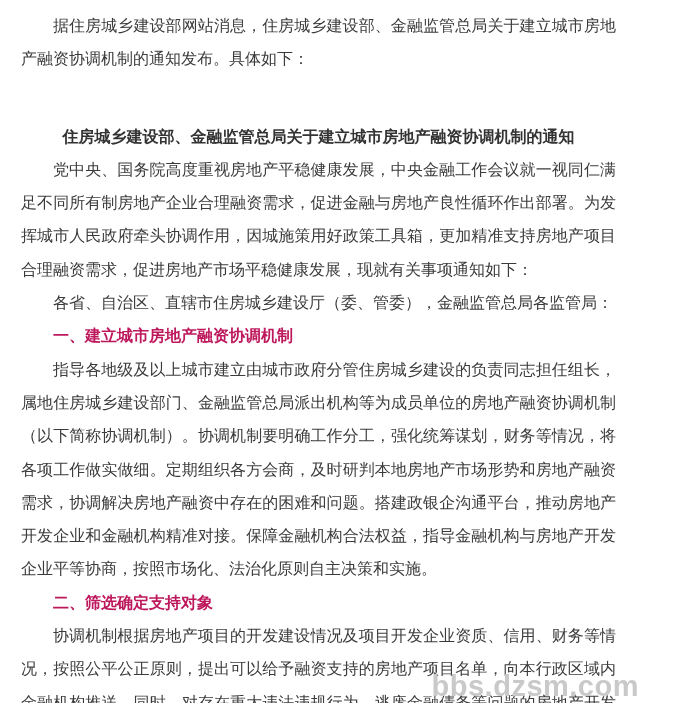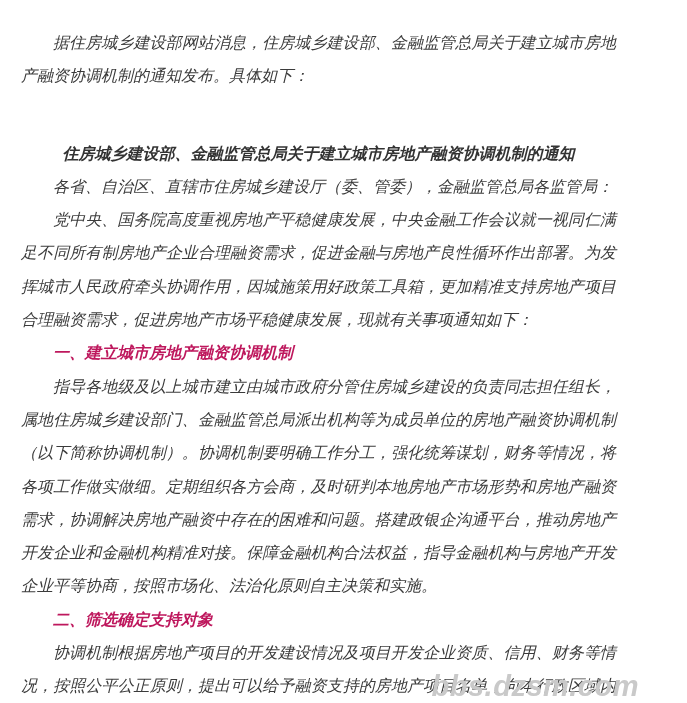--- a/index.html
+++ b/index.html
@@ -11,28 +11,27 @@
     width: 687px;
     height: 703px;
     overflow: hidden;
     font-family: "Liberation Sans", sans-serif;
   }
   .page {
     position: relative;
     box-sizing: border-box;
     width: 642px;
     height: 703px;
-    padding: 26px 26px 0 21px;
+    padding: 9px 26px 0 21px;
     background: #ffffff;
     color: #3b3b3b;
     font-size: 16px;
     line-height: 33.3px;
     text-align: justify;
     letter-spacing: 0;
-    font-style: italic;
   }
   .para {
     margin: 0;
     padding: 0;
   }
   .indent {
     text-indent: 2em;
   }
   .notice-title {
     text-align: center;
@@ -60,23 +59,23 @@
 </style>
 </head>
 <body>
 
 <div class="page">
 
   <p class="para indent">据住房城乡建设部网站消息，住房城乡建设部、金融监管总局关于建立城市房地产融资协调机制的通知发布。具体如下：</p>
 
   <p class="para notice-title">住房城乡建设部、金融监管总局关于建立城市房地产融资协调机制的通知</p>
 
+  <p class="para indent">党中央、国务院高度重视房地产平稳健康发展，中央金融工作会议就一视同仁满足不同所有制房地产企业合理融资需求，促进金融与房地产良性循环作出部署。为发挥城市人民政府牵头协调作用，因城施策用好政策工具箱，更加精准支持房地产项目合理融资需求，促进房地产市场平稳健康发展，现就有关事项通知如下：</p>
+
   <p class="para indent">各省、自治区、直辖市住房城乡建设厅（委、管委），金融监管总局各监管局：</p>
-
-  <p class="para indent">党中央、国务院高度重视房地产平稳健康发展，中央金融工作会议就一视同仁满足不同所有制房地产企业合理融资需求，促进金融与房地产良性循环作出部署。为发挥城市人民政府牵头协调作用，因城施策用好政策工具箱，更加精准支持房地产项目合理融资需求，促进房地产市场平稳健康发展，现就有关事项通知如下：</p>
 
   <p class="para indent section-heading">一、建立城市房地产融资协调机制</p>
 
   <p class="para indent">指导各地级及以上城市建立由城市政府分管住房城乡建设的负责同志担任组长，属地住房城乡建设部门、金融监管总局派出机构等为成员单位的房地产融资协调机制（以下简称协调机制）。协调机制要明确工作分工，强化统筹谋划，财务等情况，将各项工作做实做细。定期组织各方会商，及时研判本地房地产市场形势和房地产融资需求，协调解决房地产融资中存在的困难和问题。搭建政银企沟通平台，推动房地产开发企业和金融机构精准对接。保障金融机构合法权益，指导金融机构与房地产开发企业平等协商，按照市场化、法治化原则自主决策和实施。</p>
 
   <p class="para indent section-heading">二、筛选确定支持对象</p>
 
   <p class="para indent">协调机制根据房地产项目的开发建设情况及项目开发企业资质、信用、财务等情况，按照公平公正原则，提出可以给予融资支持的房地产项目名单，向本行政区域内金融机构推送。同时，对存在重大违法违规行为、逃废金融债务等问题的房地产开发企业和项目，要提示金融机构审慎开展授信。</p>
 
   <div class="watermark">bbs.dzsm.com</div>

